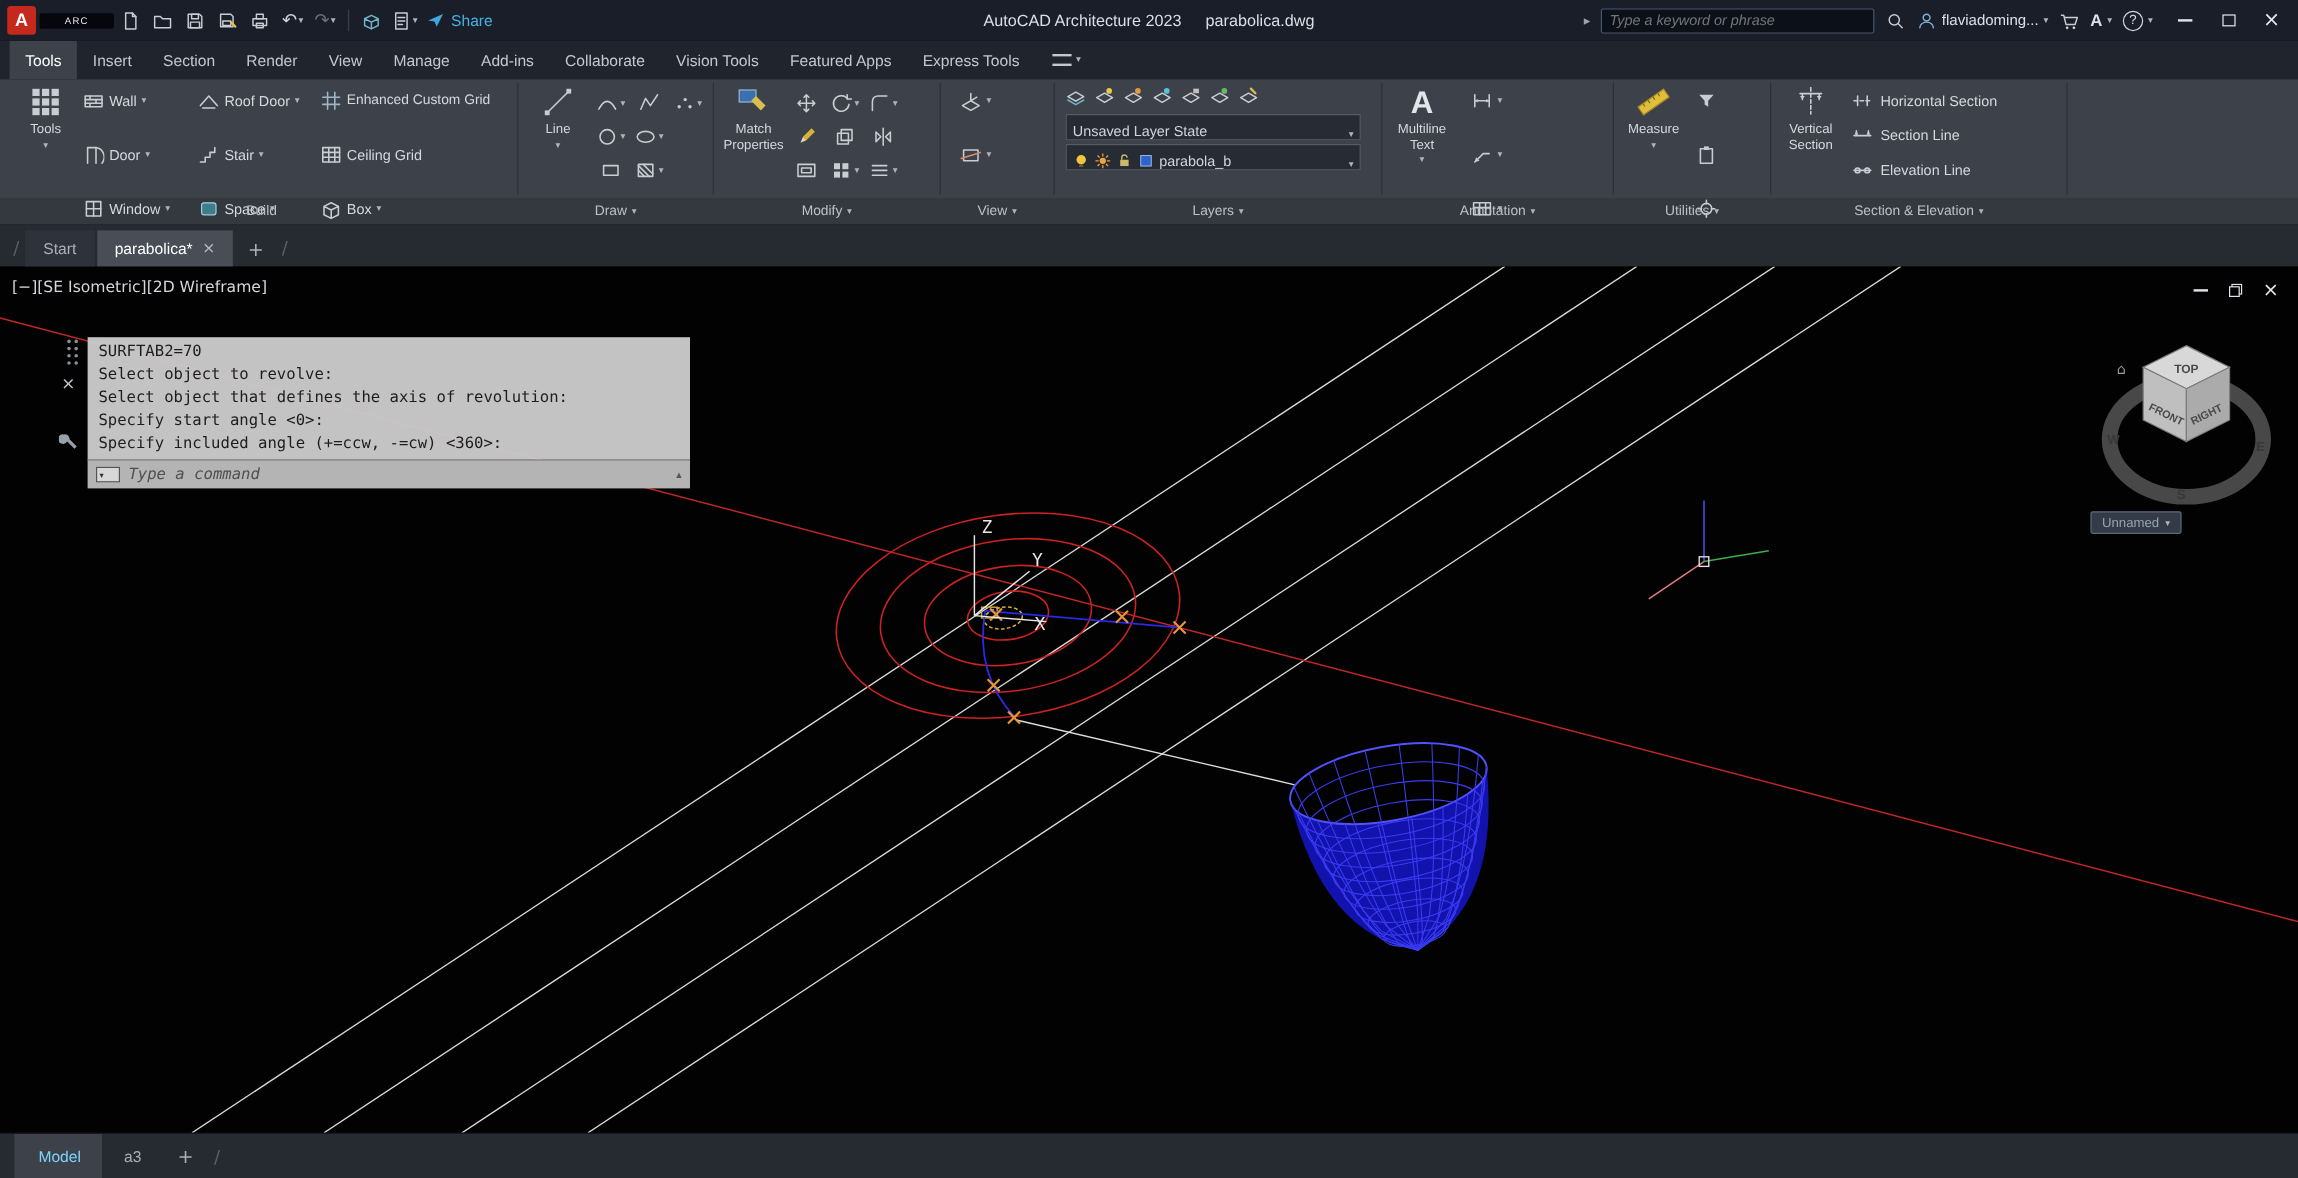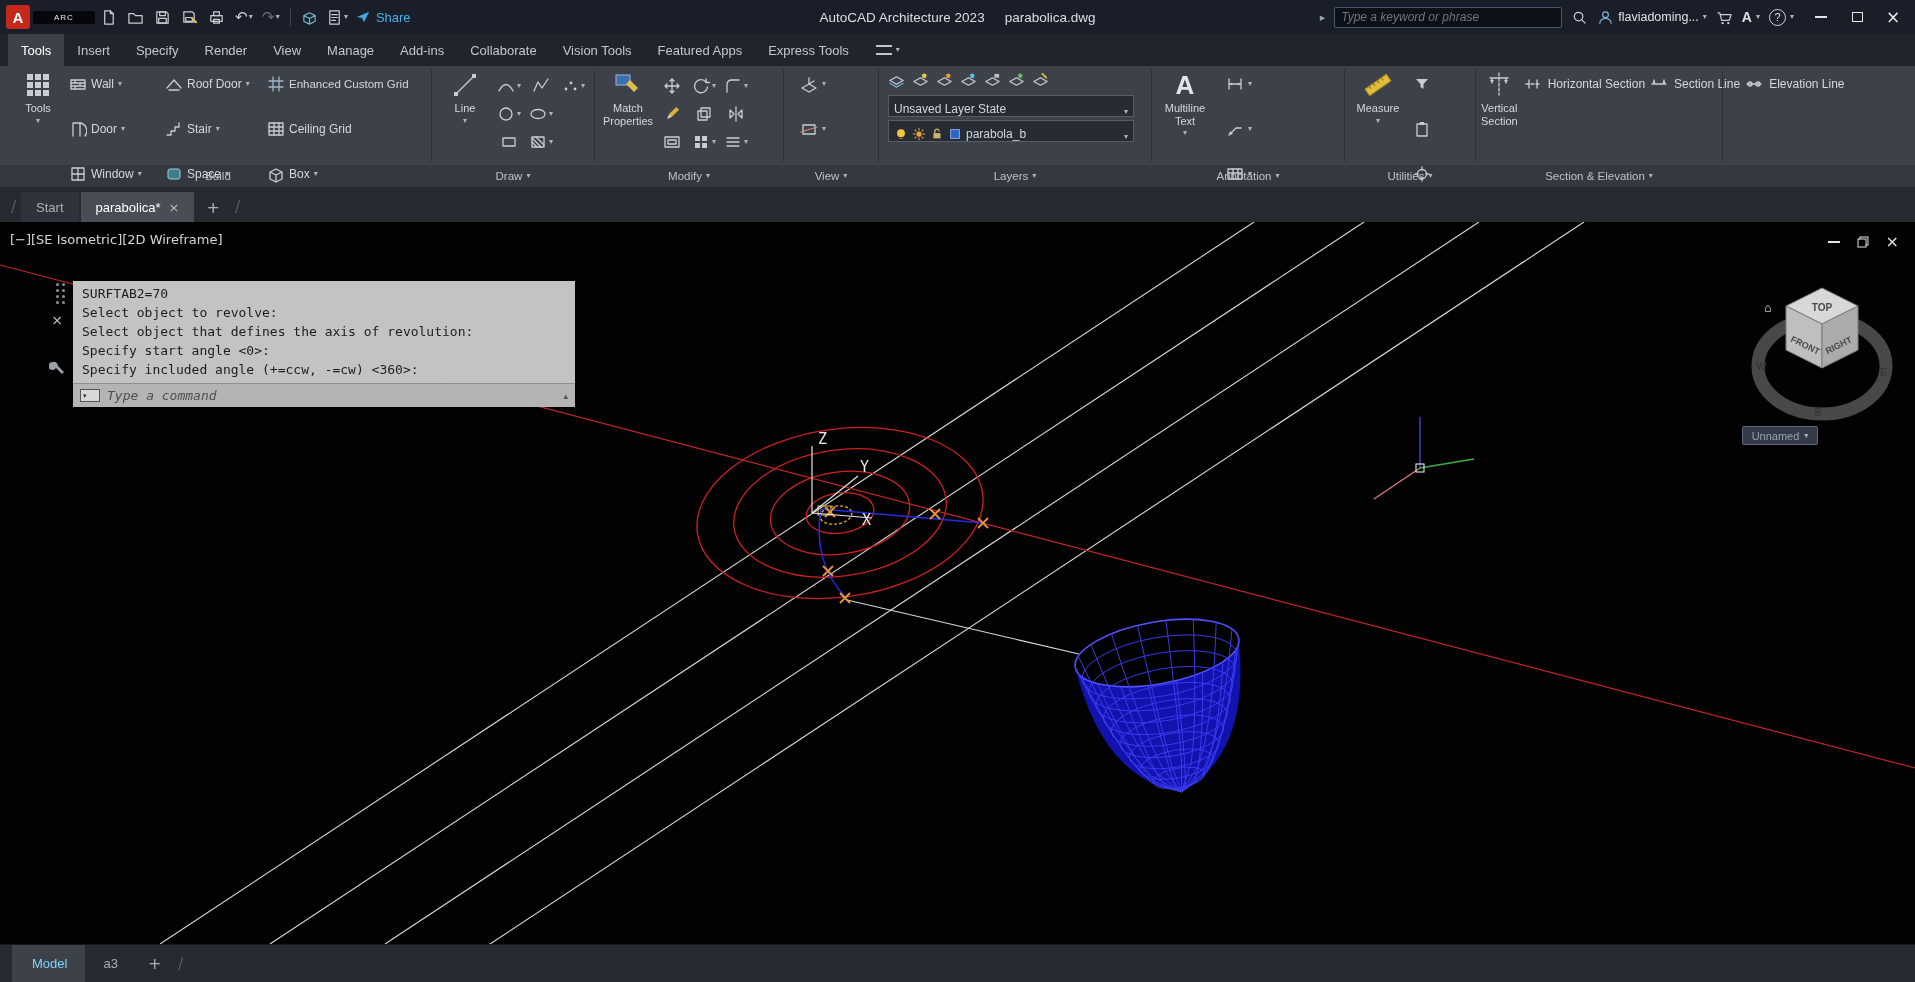--- a/index.html
+++ b/index.html
@@ -63,21 +63,21 @@
   .sitem svg, .slitem svg { width:18px; height:18px; flex:none; }
   .igrid { display:grid; grid-template-columns:repeat(3,32px); grid-auto-rows:28px; padding-top:6px; }
   .gcell { display:flex; align-items:center; justify-content:center; gap:2px; }
   .gcell svg { width:18px; height:18px; }
   .iconrow { display:flex; align-items:center; gap:7px; height:26px; padding:2px 4px 0 4px; }
   .iconrow svg { width:17px; height:17px; }
   .combo { height:22px; background:#272b33; border:1px solid #565b64; display:flex;
     align-items:flex-end; font-size:12px; color:#d2d5da; padding:0 5px; gap:4px; margin:3px 0 0 4px; }
   .combo .dd { margin-left:auto; }
   .combo svg { width:14px; height:14px; flex:none; }
-  .slist { display:flex; flex-direction:row; padding-top:6px; gap:5px; }
+  .slist { display:flex; flex-direction:column; padding-top:6px; gap:5px; }
   .slitem { display:flex; align-items:center; gap:6px; height:24px; font-size:12px; color:#d5d8dd; white-space:nowrap; }
   svg.ic { stroke:#c9cdd3; fill:none; stroke-width:1.3; stroke-linecap:round; stroke-linejoin:round; }
 
   
   .filetabs { position:absolute; top:187px; left:0; right:0; height:35px; background:#262a31;
     display:flex; align-items:flex-end; color:#aab0b8; font-size:13px; padding-left:6px; z-index:40; }
   .slash { color:#596069; font-size:15px; margin:0 5px 6px 5px; }
   .ftab { height:30px; display:flex; align-items:center; padding:0 15px; gap:8px;
     background:#2e333b; margin-right:2px; }
   .ftab.active { background:#484d56; color:#fff; }
@@ -233,21 +233,21 @@
           <span class="maxbox"></span>
         </div>
       <div class="winbtn glyph" style="font-size:17px;">×</div>
     </div>
   </div>
 </div>
 
 <div class="tabrow">
   <div class="rtab active">Tools</div>
   <div class="rtab">Insert</div>
-  <div class="rtab">Specify</div>
+  <div class="rtab">Section</div>
   <div class="rtab">Render</div>
   <div class="rtab">View</div>
   <div class="rtab">Manage</div>
   <div class="rtab">Add-ins</div>
   <div class="rtab">Collaborate</div>
   <div class="rtab">Vision Tools</div>
   <div class="rtab">Featured Apps</div>
   <div class="rtab">Express Tools</div>
   <div class="ribbon-toggle">
     <span class="hamb"></span>

